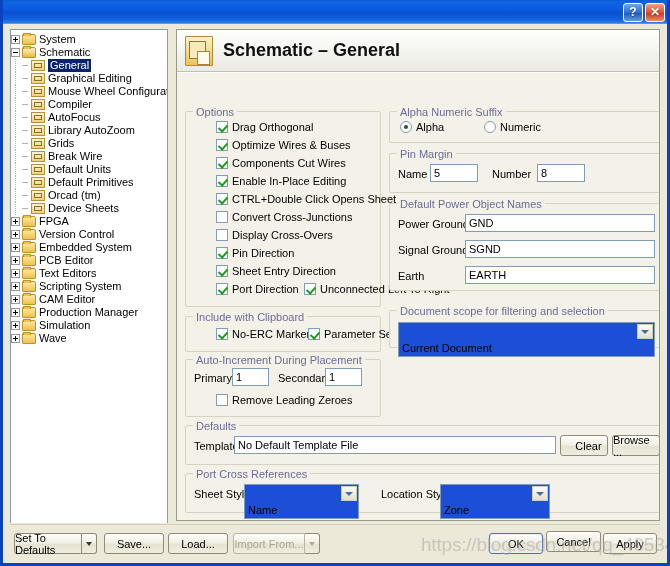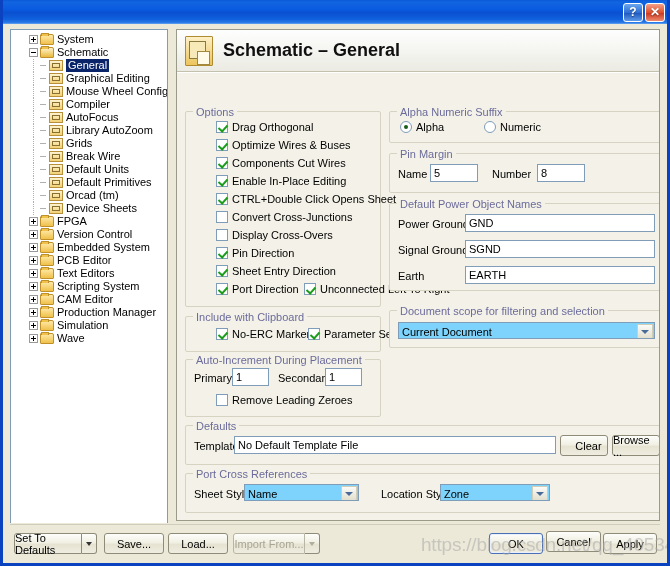--- a/index.html
+++ b/index.html
@@ -67,21 +67,21 @@
     border: 1px solid #7f9db9;
     overflow: hidden;
     padding: 3px 0 0 0;
   }
   .trow {
     height: 13px;
     display: flex; align-items: center;
     font-size: 11px;
     white-space: nowrap;
     line-height: 13px;
-    padding-left: 18px;
+    padding-left: 0;
   }
   .trow.selected .lbl {
     background: #0a246a; color: #fff;
     padding: 0 2px;
   }
   .expander {
     width: 9px; height: 9px;
     border: 1px solid #9a9a9a;
     background: #fff;
     position: relative;
@@ -233,24 +233,24 @@
     color: #000;
     font-family: "Liberation Sans", sans-serif;
     overflow: hidden;
     white-space: nowrap;
   }
   .lab { position: absolute; font-size: 11px; white-space: nowrap; }
   
   .combo {
     position: absolute;
     border: 1px solid #7f9db9;
-    background: #7dd3fc;
-    height: 17px;
+    background: #1d4ed8;
+    height: 35px;
     font-size: 11px;
-    padding: 2px 20px 0 3px;
+    padding: 18px 20px 0 3px;
     line-height: 14px;
     white-space: nowrap;
     overflow: hidden;
   }
   .combo .arrow {
     position: absolute; right: 1px; top: 1px;
     width: 16px; height: 15px;
     background: linear-gradient(to bottom,#fbfbf8,#e2dfce);
     border: 1px solid #cfccb8;
     display: flex; align-items: center; justify-content: center;

